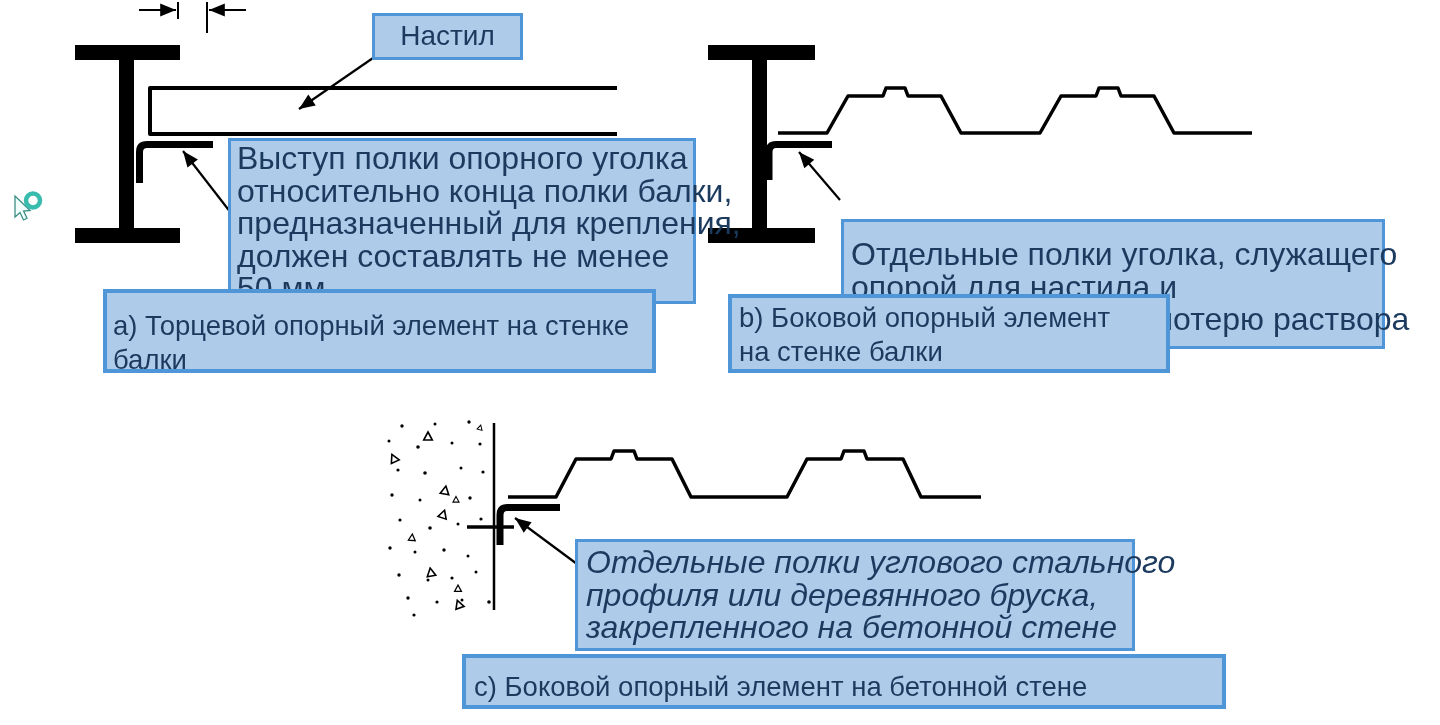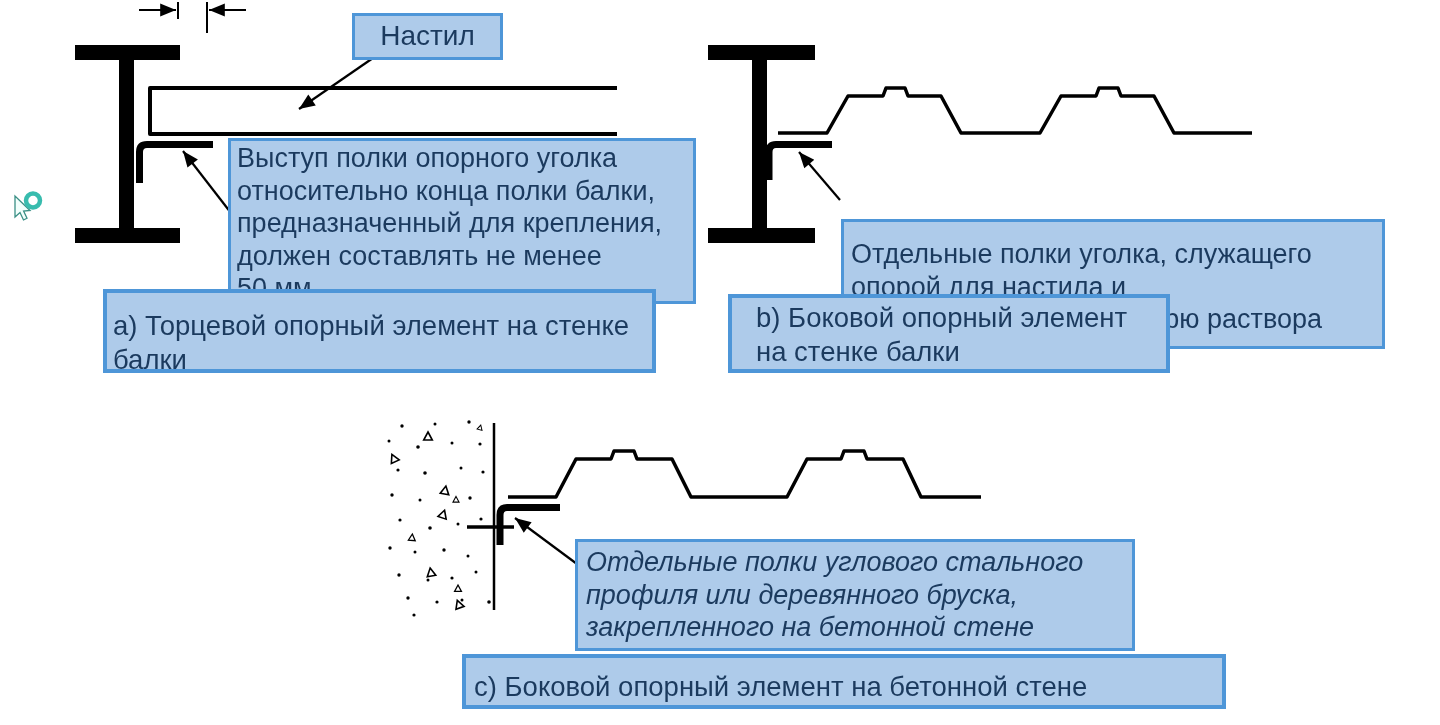--- a/index.html
+++ b/index.html
@@ -31,32 +31,32 @@
   .stip-dot{fill:var(--line);stroke:none;}
   .stip-tri{fill:none;stroke:var(--line);stroke-width:1.6;stroke-linejoin:miter;}
   .cursor-arrow{fill:var(--cursor-fill);stroke:var(--cursor-outline);stroke-width:1.3;}
   .cursor-ring{fill:none;stroke:var(--cursor-ring);stroke-width:4.5;}
 
   
   .callout{
     position:absolute;box-sizing:border-box;z-index:2;
     background:var(--box-fill);border:3px solid var(--box-border);
     color:var(--box-text);white-space:pre;
-    font-size:27px;line-height:32.5px;
+    font-size:32px;line-height:32.5px;
   }
   .caption{
     z-index:3;border-width:4px;
     font-size:27.5px;line-height:34px;
   }
-  #a-deck-label{left:352px;top:13px;width:151px;height:47px;
+  #a-deck-label{left:372px;top:13px;width:151px;height:47px;
     display:flex;align-items:center;justify-content:center;font-size:28px;}
   #a-note{left:228px;top:138px;width:468px;height:166px;padding:1px 6px;}
   #a-caption{left:103px;top:289px;width:553px;height:84px;padding:16px 6px;}
   #b-note{left:841px;top:171px;width:544px;height:130px;padding:16px 7px;margin-top:48px;}
-  #b-caption{left:728px;top:294px;width:442px;height:79px;padding:3px 24px;}
+  #b-caption{left:728px;top:294px;width:442px;height:79px;padding:3px 7px;}
   #c-note{left:575px;top:539px;width:560px;height:112px;padding:4px 8px;font-style:italic;}
   #c-caption{left:462px;top:654px;width:764px;height:55px;padding:12px 8px;}
 </style>
 </head>
 <body>
 
 <div id="stage">
 
   <svg id="linework" width="1440" height="725" viewBox="0 0 1440 725" xmlns="http://www.w3.org/2000/svg">
     <defs>

